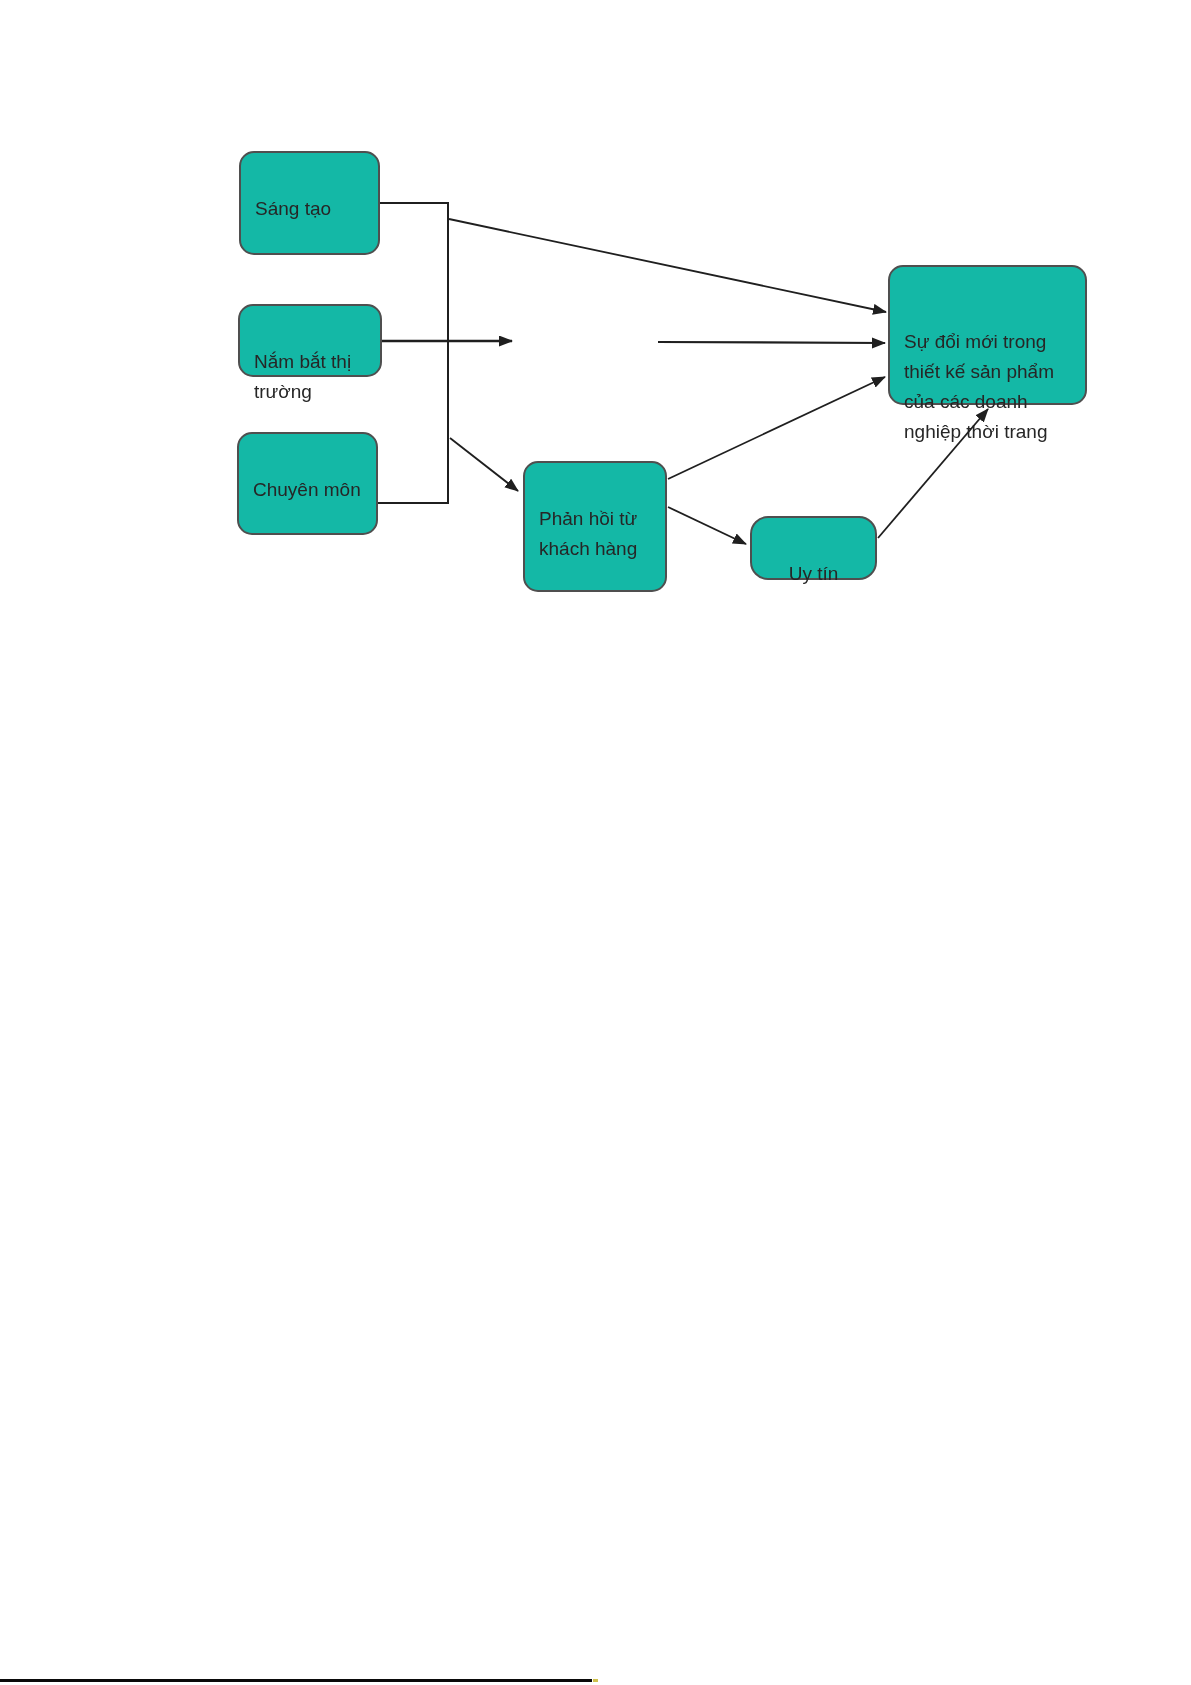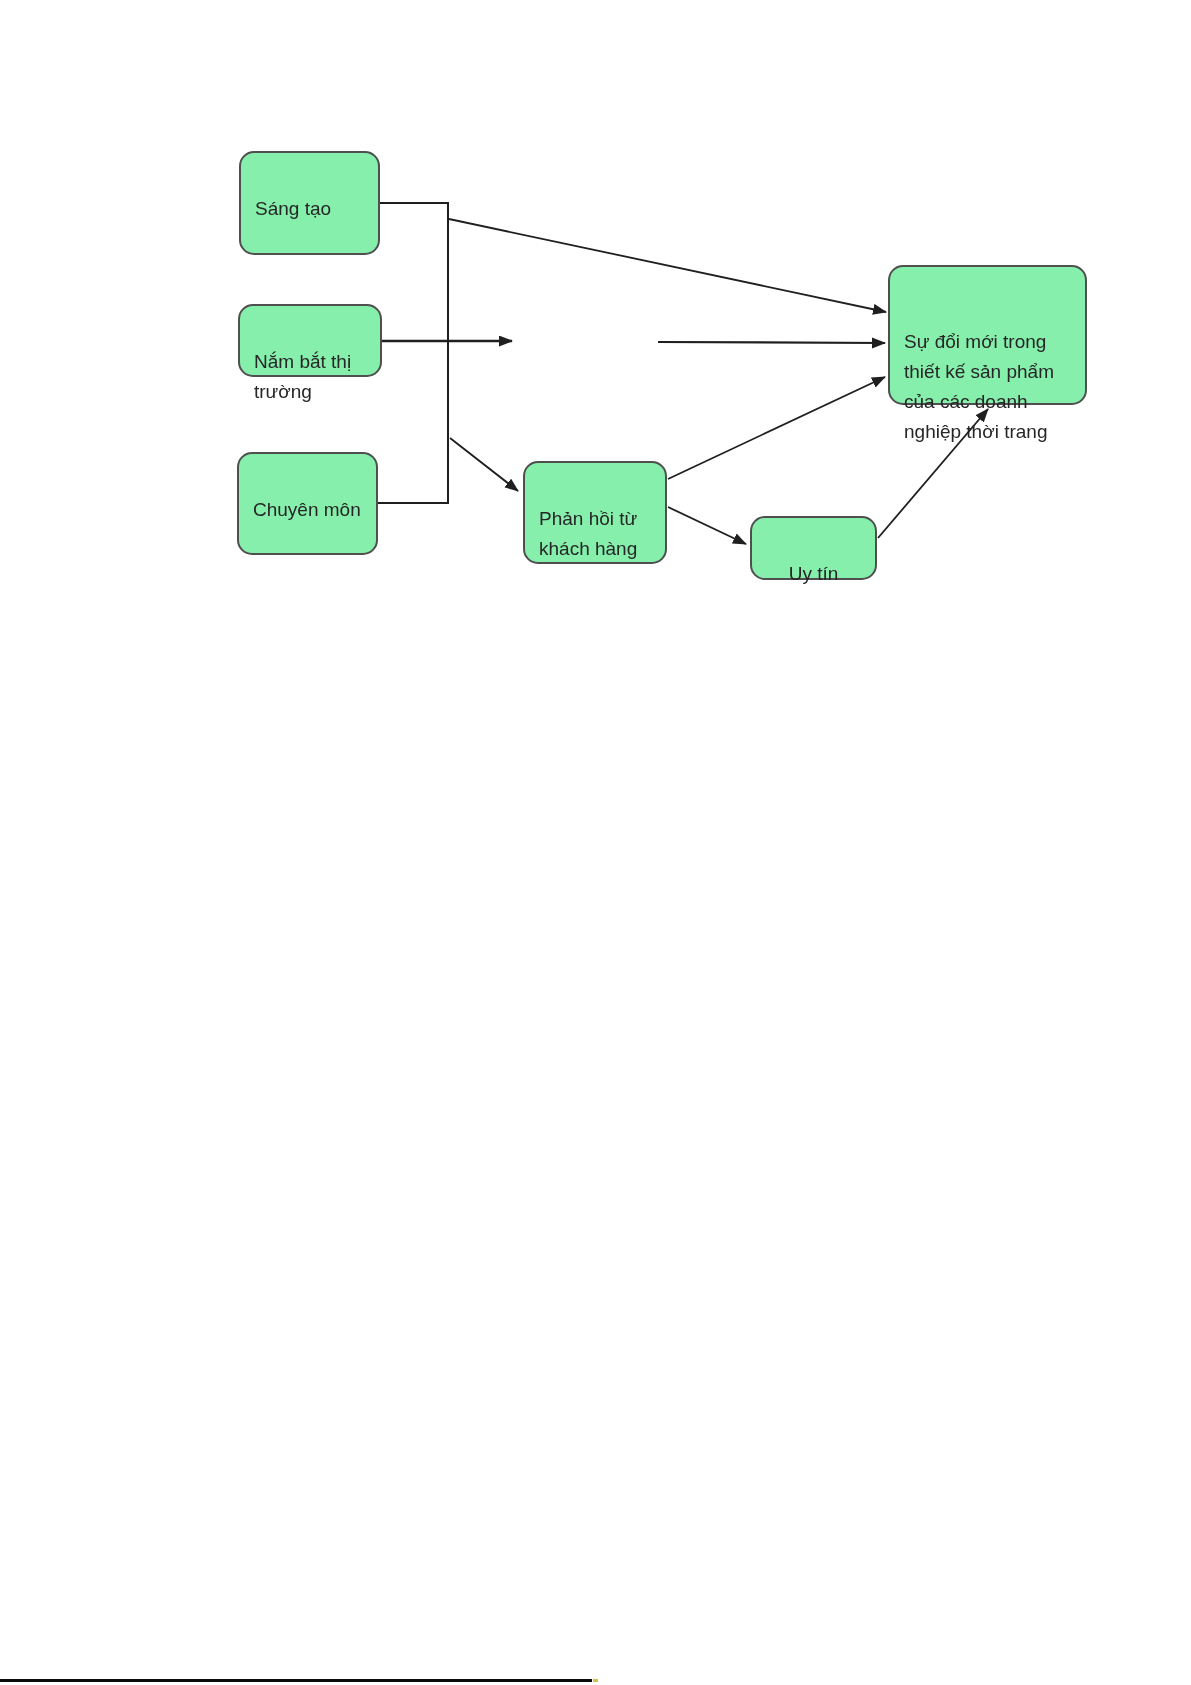--- a/index.html
+++ b/index.html
@@ -21,33 +21,33 @@
     width:1191px;
     height:1685px;
     background:var(--page-bg);
     overflow:hidden;
   }
   .node{
     position:absolute;
     box-sizing:border-box;
     border:2px solid var(--box-border);
     border-radius:15px;
-    background:#86efac;
+    background:#14b8a6;
     padding:11px 14px;
     font-size:19px;
     line-height:30px;
     color:var(--text);
     white-space:pre-line;
   }
-  .node.center{text-align:center;}
+  .node.center{text-align:center;border-radius:18px;}
   #n1{left:239px;top:151px;width:141px;height:104px;}
   #n2{left:238px;top:304px;width:144px;height:73px;}
-  #n3{left:237px;top:452px;width:141px;height:103px;}
+  #n3{left:237px;top:432px;width:141px;height:103px;}
   #n4{left:515px;top:293px;width:143px;height:104px;}
-  #n5{left:523px;top:461px;width:144px;height:103px;}
+  #n5{left:523px;top:461px;width:144px;height:131px;}
   #n6{left:750px;top:516px;width:127px;height:64px;}
   #n7{left:888px;top:265px;width:199px;height:140px;padding-top:30px;}
   svg.edges{
     position:absolute;
     left:0;top:0;
     width:1191px;height:1685px;
     pointer-events:none;
   }
   svg.edges .stroke{stroke:var(--line);fill:none;}
   svg.edges .head{fill:var(--line);}

